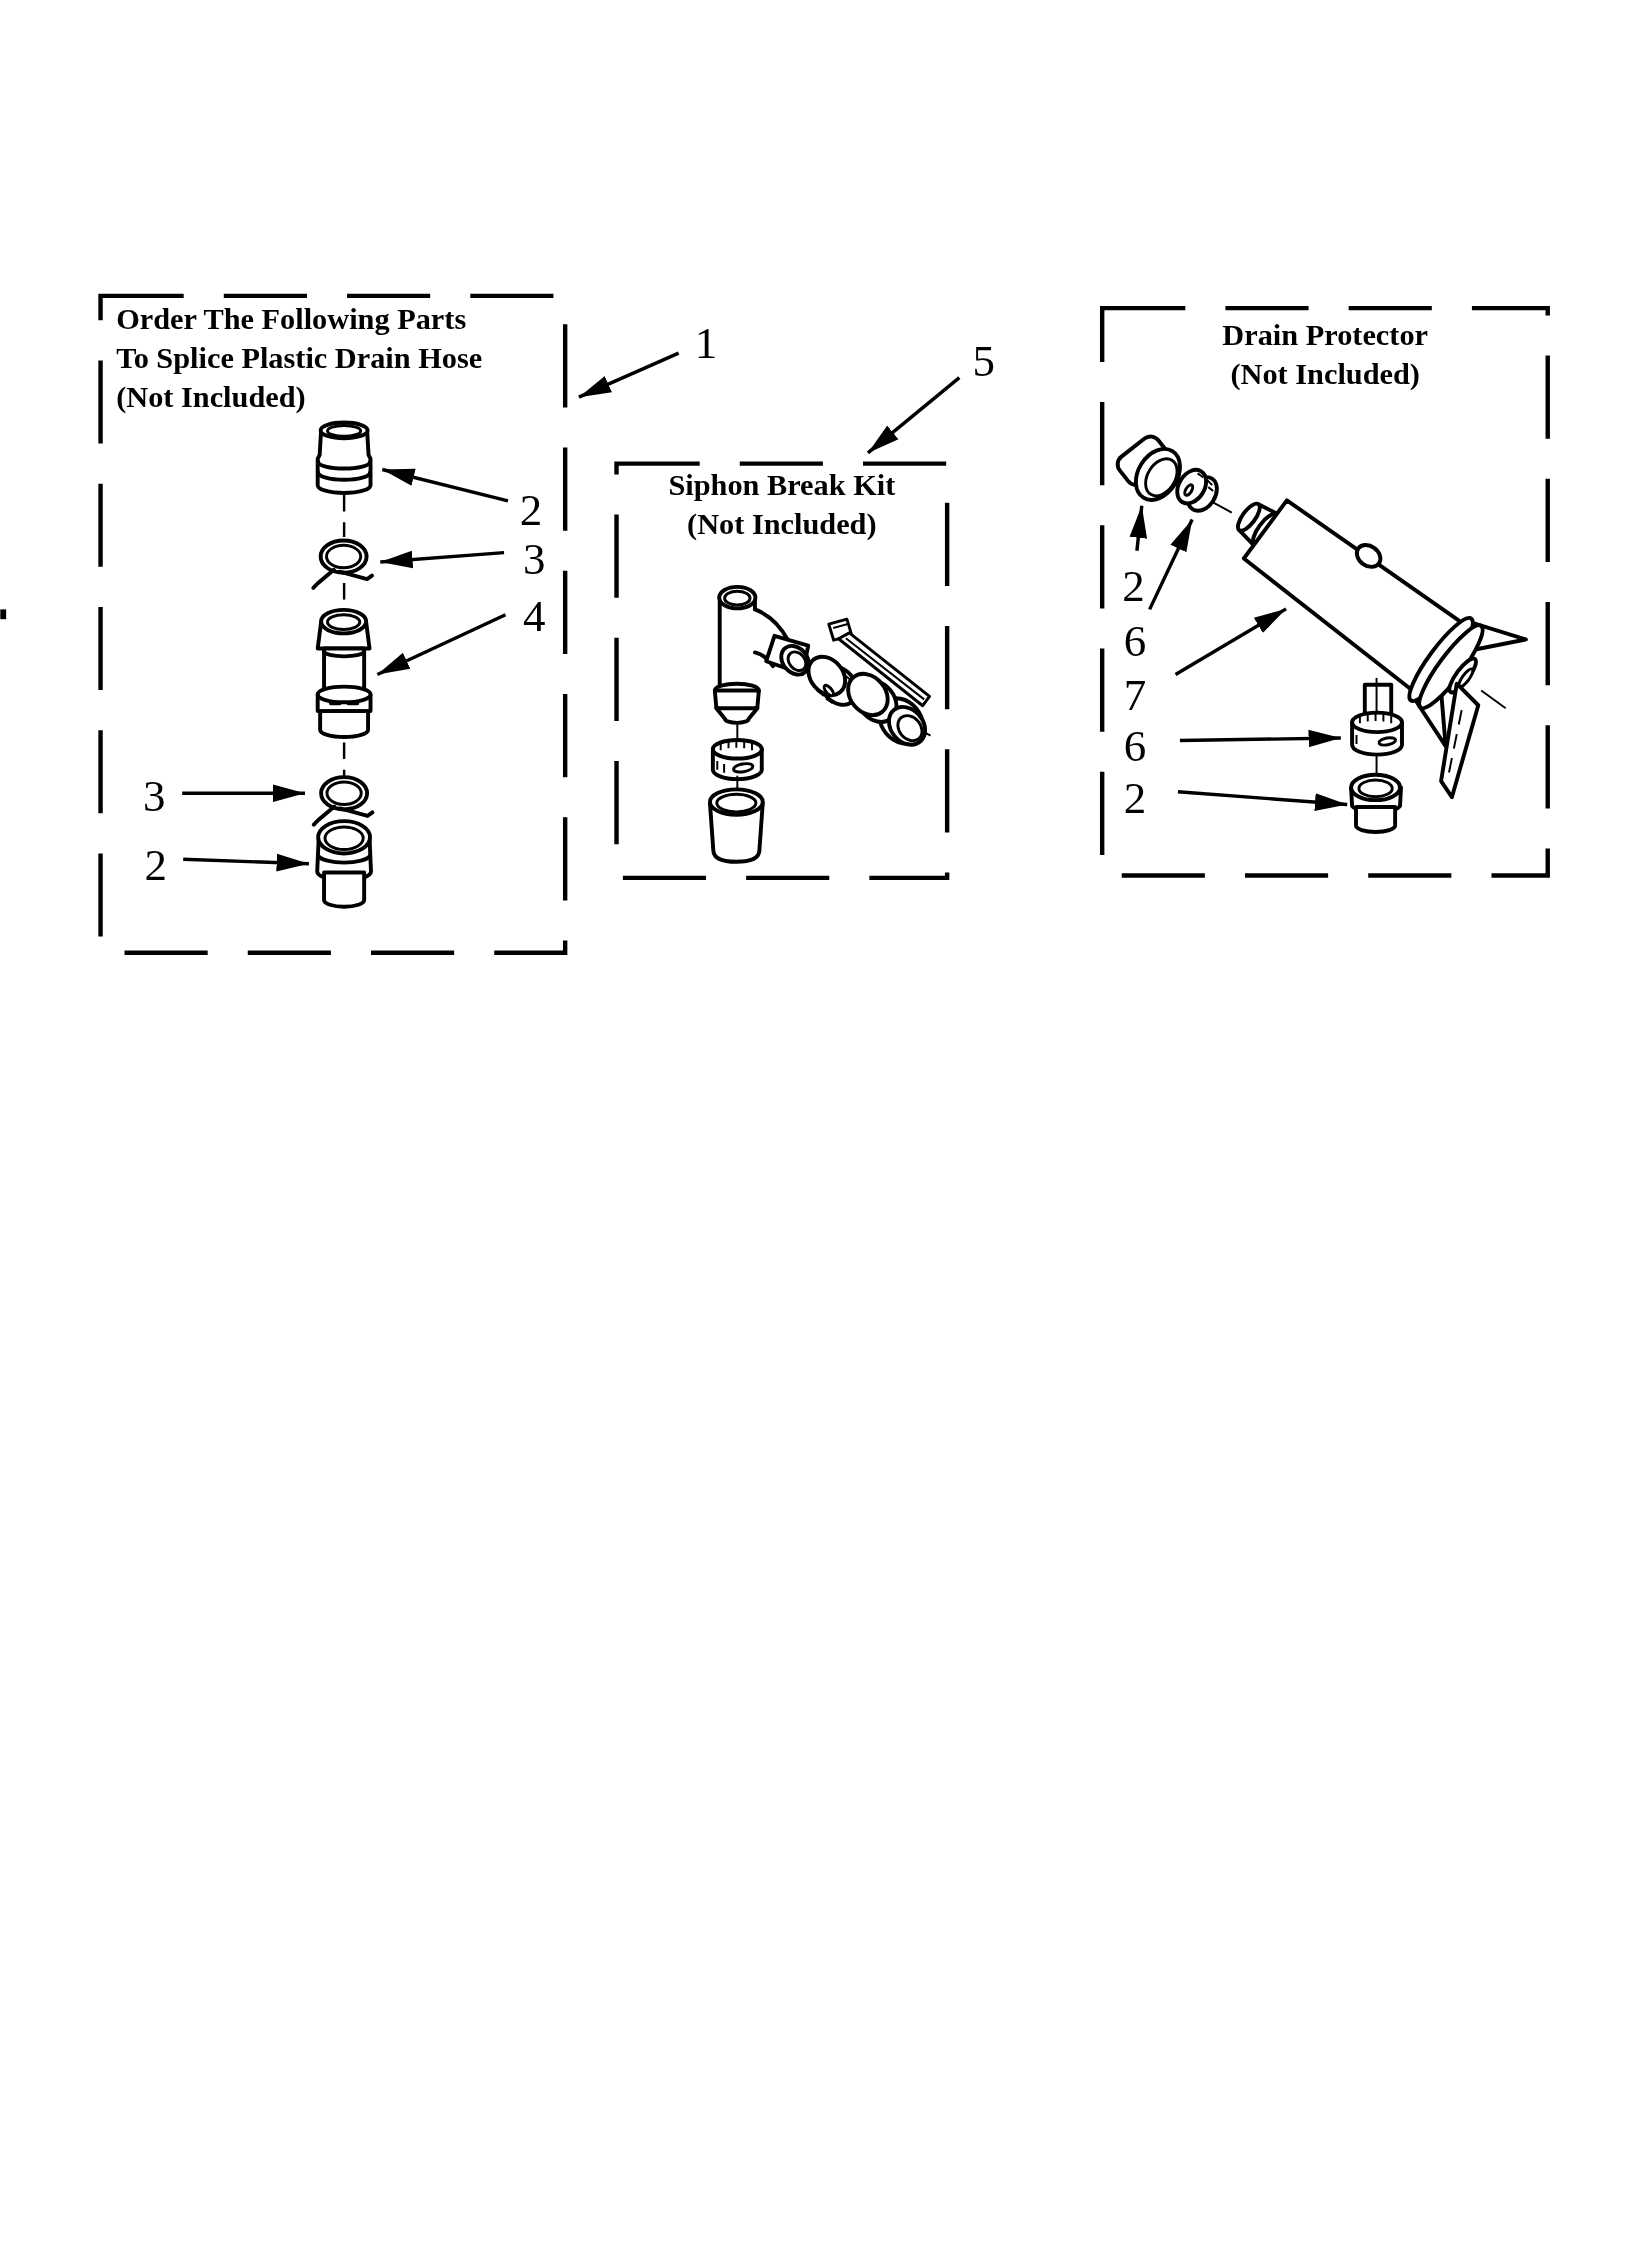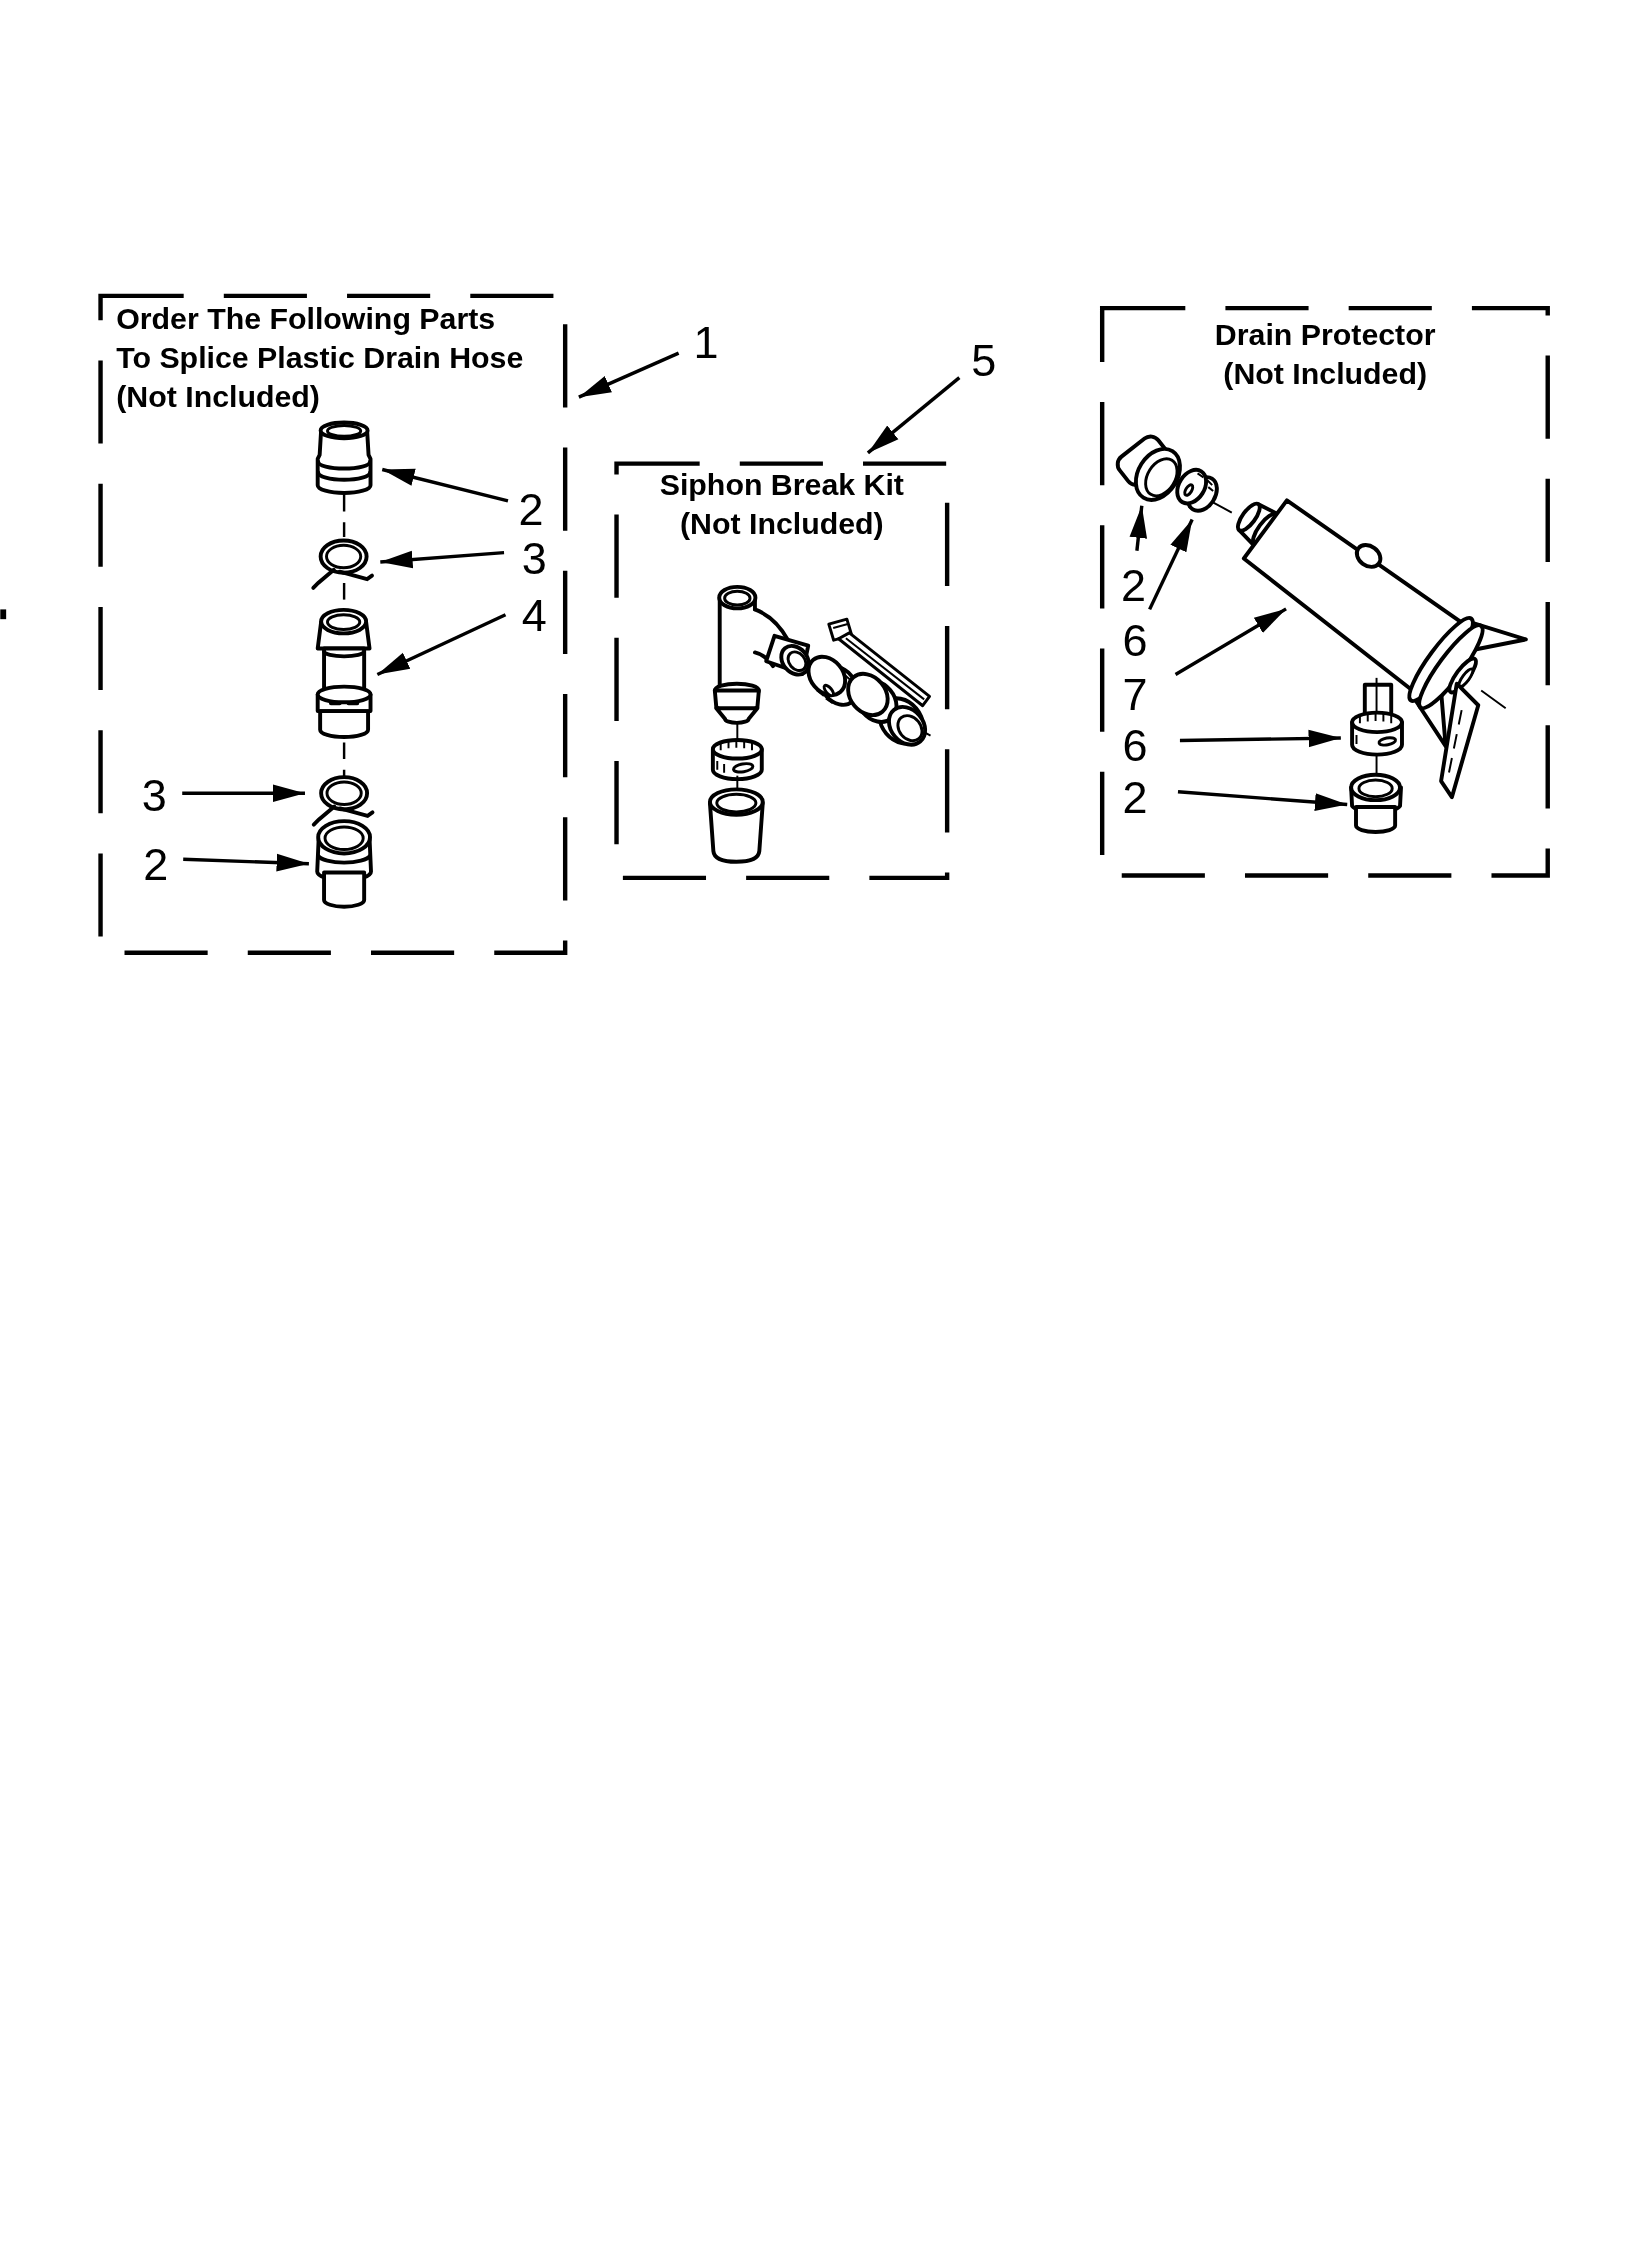--- a/index.html
+++ b/index.html
@@ -1,18 +1,18 @@
 <!DOCTYPE html>
 <html style="font-size:7.8px"><head>
 <meta charset="utf-8">
 <style>
   html,body{margin:0;padding:0;background:#888;}
   .page{
     width:1638px;height:2261px;background:#ffffff;position:relative;
-    font-family:Liberation Sans, sans-serif;
+    font-family:Liberation Serif, serif;
   }
   svg{display:block;}
   .box-border{fill:none;stroke:#000;stroke-width:9;stroke-dasharray:170 82;}
   .part{fill:#fff;stroke:#000;stroke-width:8;stroke-linejoin:round;}
   .part-thin{fill:#fff;stroke:#000;stroke-width:6;stroke-linejoin:round;}
   .ln{fill:none;stroke:#000;stroke-width:8;stroke-linecap:round;}
   .ln-thin{fill:none;stroke:#000;stroke-width:4;}
   .ctr{fill:none;stroke:#000;stroke-width:5;stroke-dasharray:34 22;}
   .leader{fill:none;stroke:#000;stroke-width:7;}
   .title{font-weight:bold;font-size:62px;fill:#000;}

